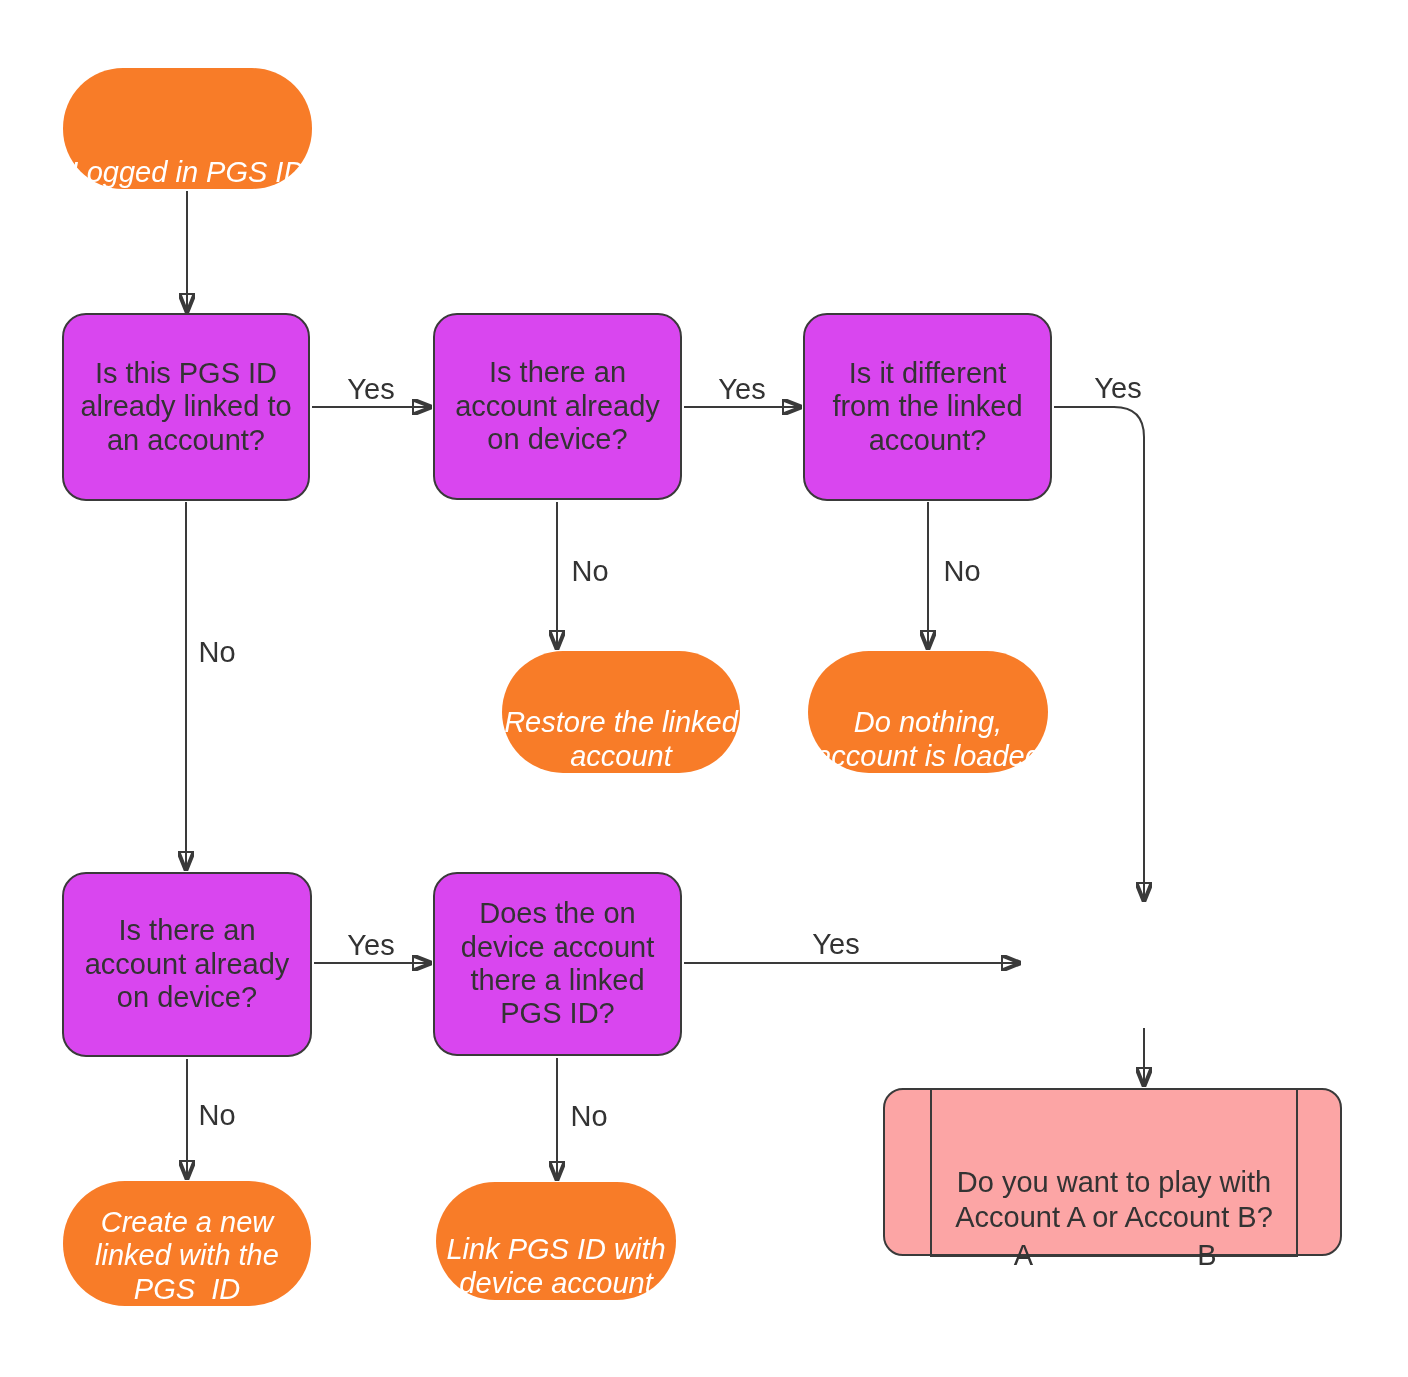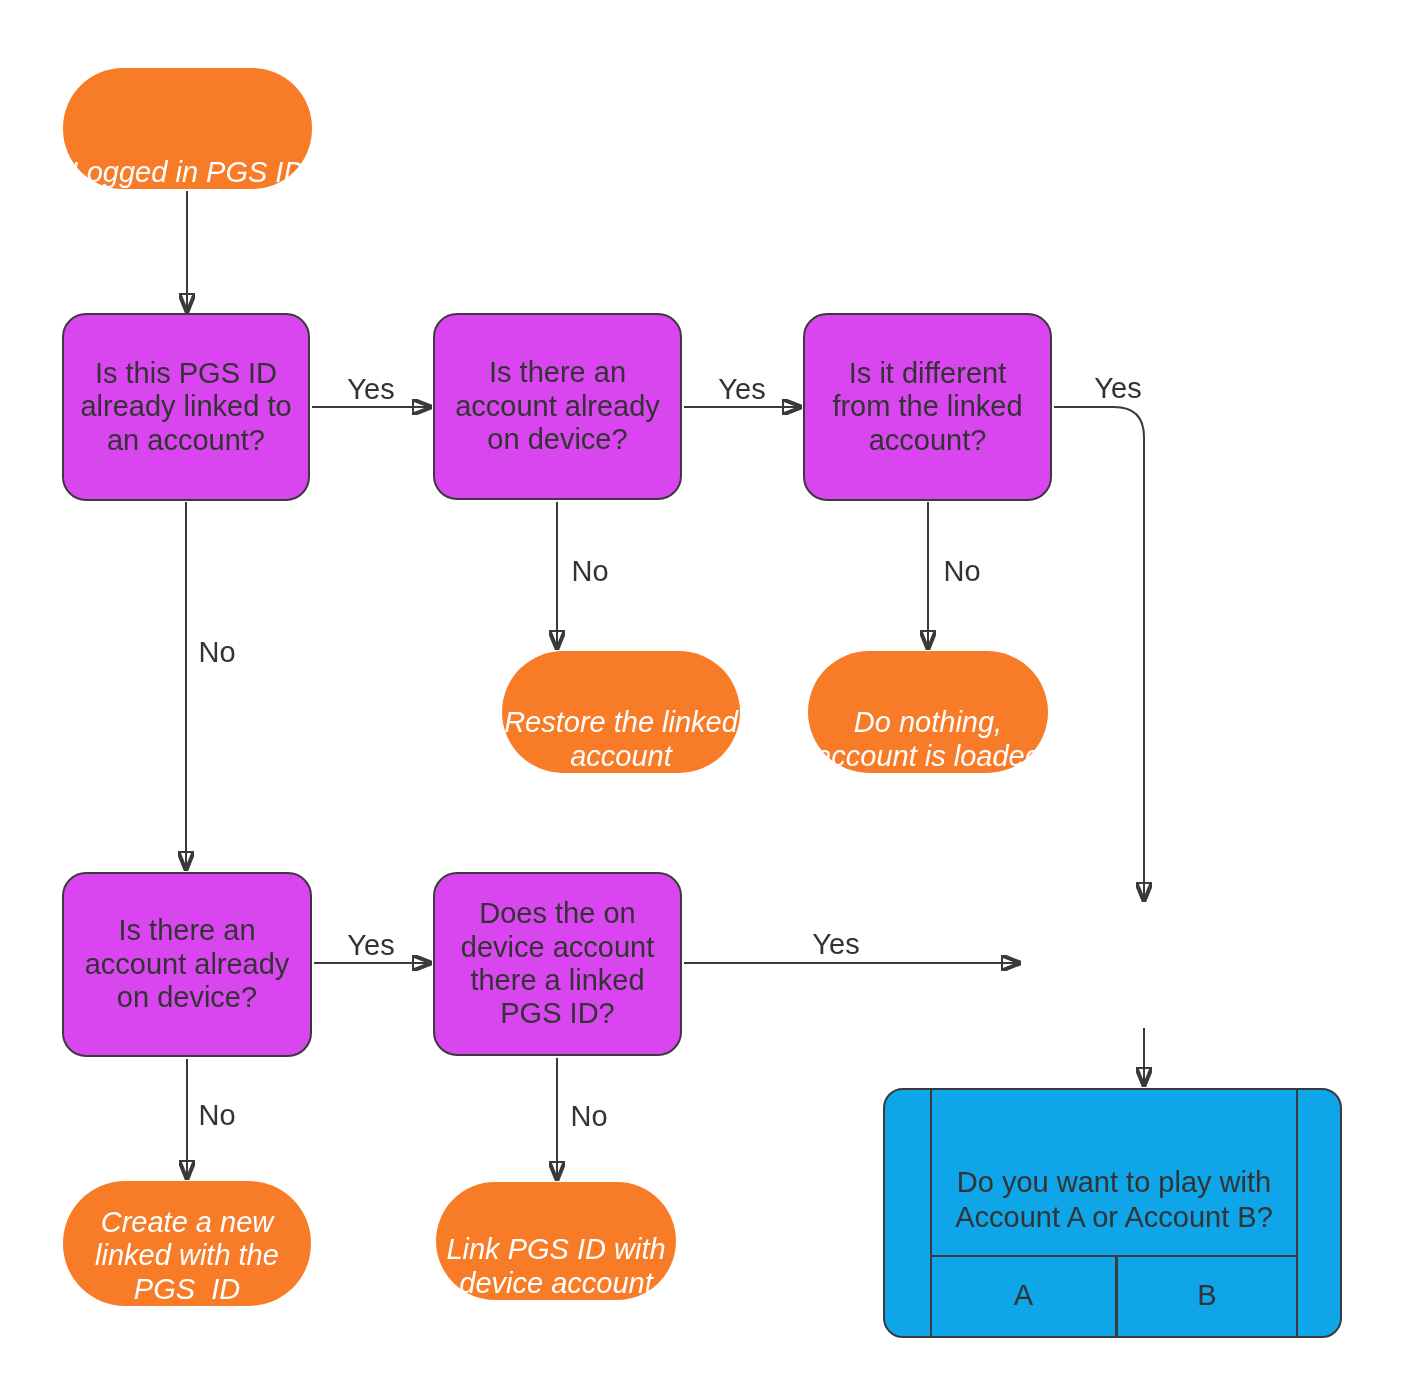--- a/index.html
+++ b/index.html
@@ -56,22 +56,22 @@
   #node-q3      {left:803px; top:313px; width:249px; height:188px;}
   #node-restore {left:468px; top:651px; width:238px; height:122px;margin-left:34px;}
   #node-nothing {left:808px; top:651px; width:240px; height:122px;}
   #node-q4      {left:62px;  top:872px; width:250px; height:185px;}
   #node-q5      {left:433px; top:872px; width:249px; height:184px;}
   #node-ask     {left:1022px;top:903px; width:244px; height:123px;}
   #node-create  {left:63px;  top:1181px;width:248px; height:125px;}
   #node-link    {left:436px; top:1182px;width:240px; height:118px;}
   
   #node-dialog{
-    position:absolute;left:883px;top:1088px;width:459px;height:250px;
-    background:#0ea5e9;border:2px solid var(--line);border-radius:20px;
+    position:absolute;left:883px;top:1088px;width:459px;height:168px;
+    background:#fca5a5;border:2px solid var(--line);border-radius:20px;
     box-sizing:border-box;
   }
   #node-dialog .bezel-left {position:absolute;left:45px;top:0;bottom:0;width:0;border-left:2px solid var(--line);}
   #node-dialog .bezel-right{position:absolute;right:42px;top:0;bottom:0;width:0;border-left:2px solid var(--line);}
   #node-dialog .screen-sep {position:absolute;left:45px;right:42px;top:165px;height:0;border-top:2px solid var(--line);}
   #node-dialog .btn-divider{position:absolute;left:230px;top:165px;bottom:0;width:0;border-left:3px solid var(--line);}
   #node-dialog .dialog-message{
     position:absolute;left:47px;right:44px;top:0;height:165px;
     display:flex;align-items:center;justify-content:center;
     padding-top:55px;box-sizing:border-box;

